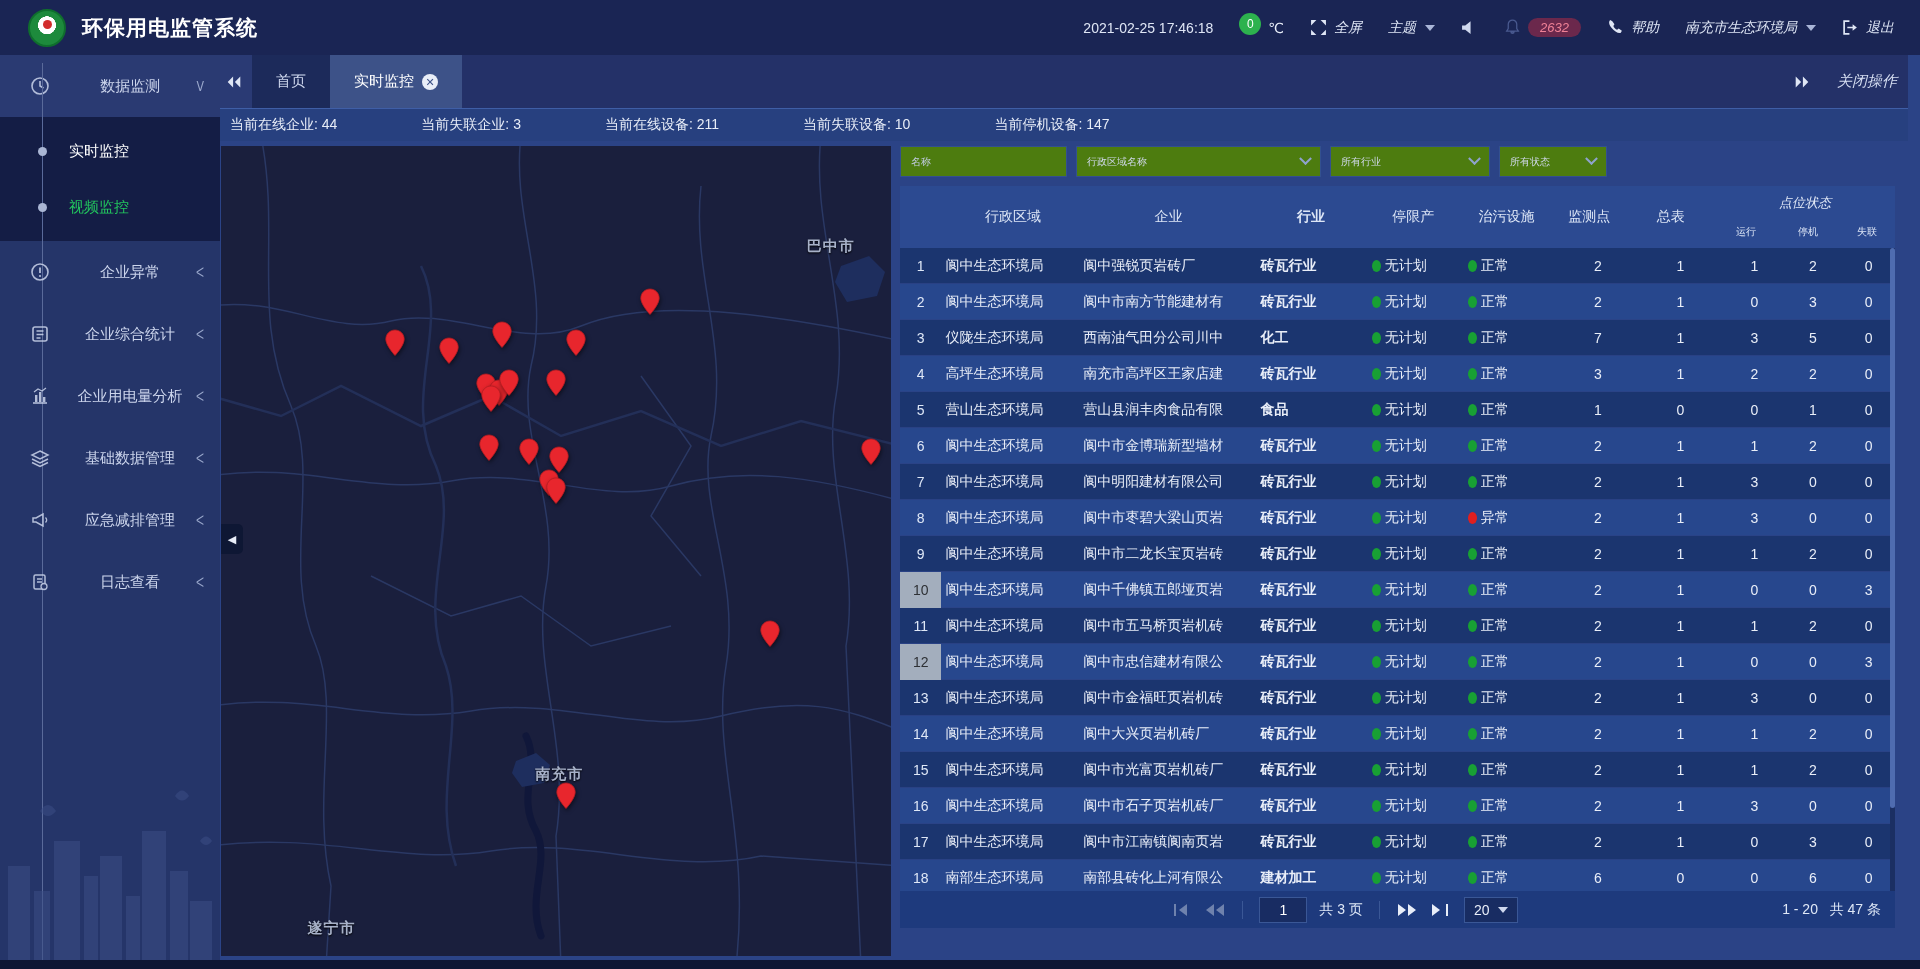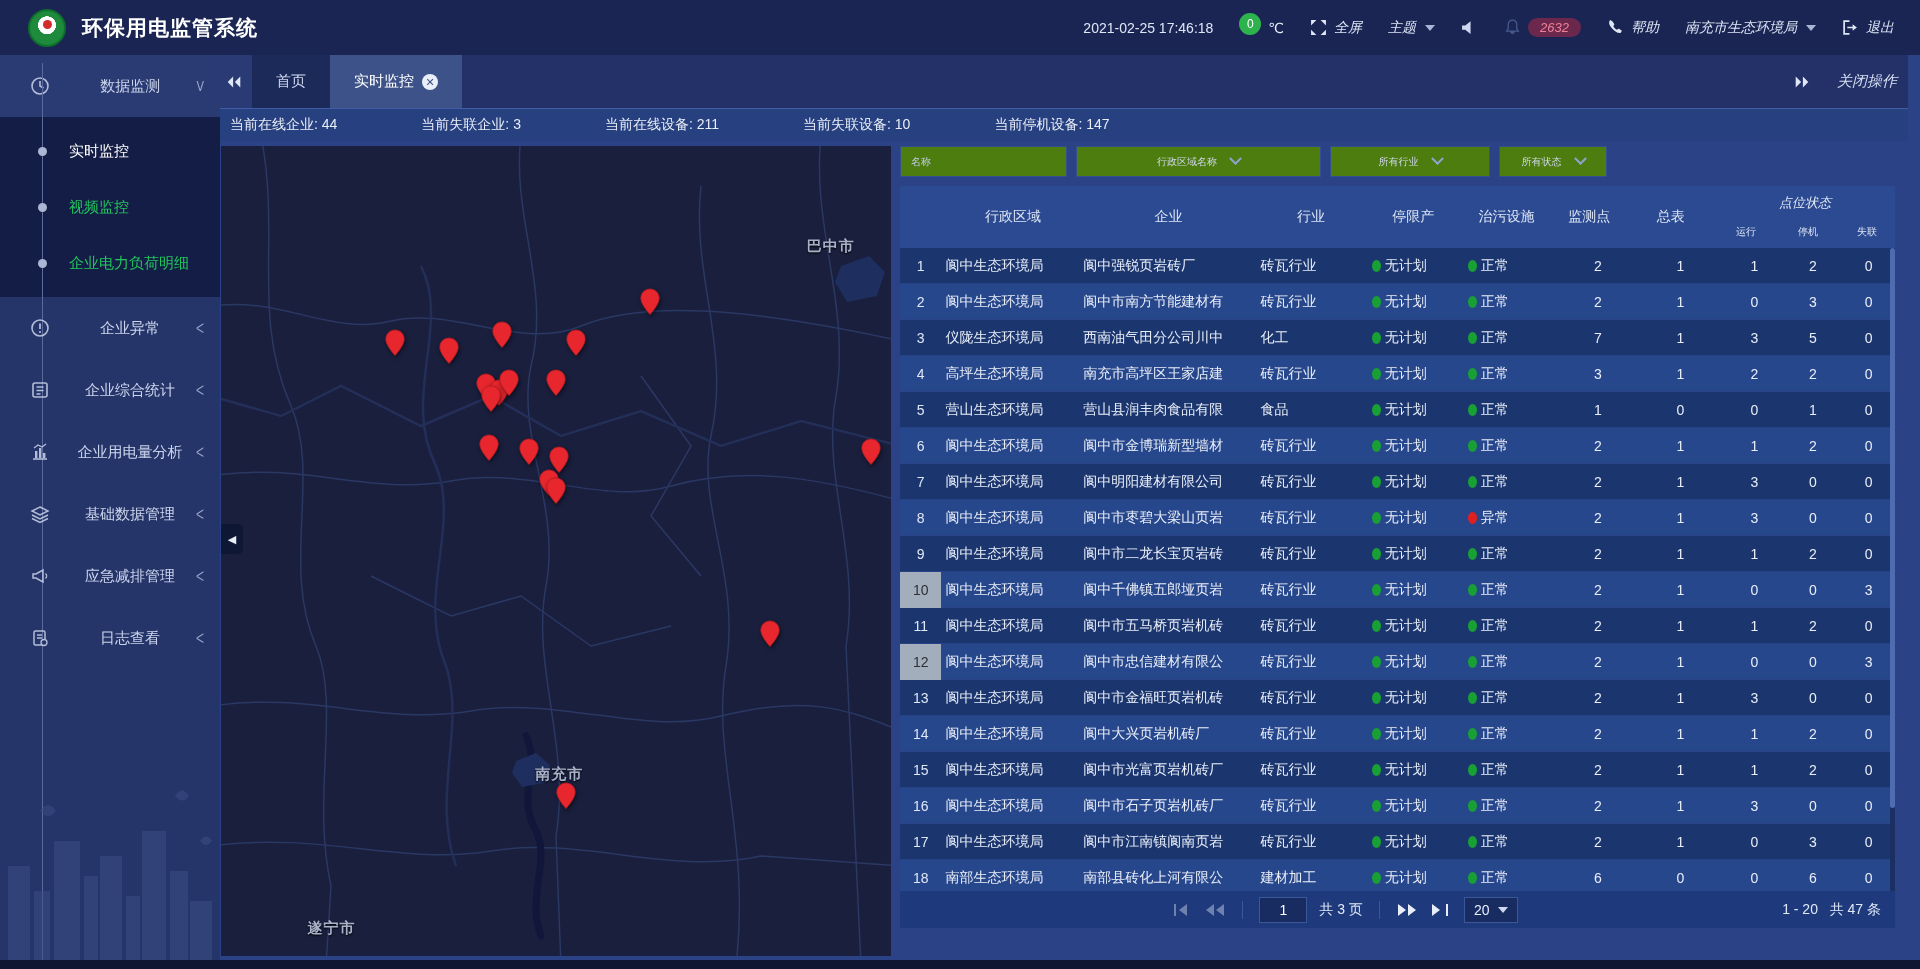--- a/index.html
+++ b/index.html
@@ -84,36 +84,36 @@
     background:#0e1734; border-radius:0 5px 5px 0; display:flex; align-items:center;
     justify-content:center; cursor:pointer; color:#e8edf8; font-size:11px; }
 
   
   .right-panel { position:absolute; left:692px; top:91px; width:995px; height:782px; }
   .filters { display:flex; gap:9px; height:40px; align-items:flex-start; }
   .f-input, .f-select { height:31px; background:#4d7c0f; border:1px solid #33508f;
     color:#cfd8ea; font-size:10px; padding:0 10px; display:flex; align-items:center; }
   input.f-input { width:167px; outline:none; font-family:inherit; }
   input.f-input::placeholder { color:#c3cde4; opacity:1; }
-  .f-select { justify-content:center; cursor:pointer; }
+  .f-select { justify-content:space-between; cursor:pointer; }
   .f-select .chev { width:9px; height:9px; border-right:2px solid #8fa3cd; border-bottom:2px solid #8fa3cd;
     transform:rotate(45deg) translate(-2px,-2px); margin-left:14px; flex:0 0 auto; }
   .f-select.w-region { width:245px; } .f-select.w-industry { width:160px; } .f-select.w-status { width:108px; }
 
   .grid-header { height:62px; background:#2c4a91; display:flex; align-items:center;
     color:#dde6f6; font-size:14px; }
   .grid-header .hc { text-align:center; }
   .points-group { display:flex; flex-direction:column; justify-content:space-between; height:62px;
     padding:8px 0 9px 0; }
   .points-group .pg-title { font-style:italic; font-size:13px; text-align:center; color:#e4ebf8; }
   .points-group .pg-cols { display:flex; }
   .points-group .pg-cols .hc { font-size:10px; }
 
   .c-num{width:44px;} .c-region{width:150px; padding-left:4px;} .c-company{width:188px;}
-  .c-industry{width:118px;} .c-plan{width:102px;} .c-facility{width:98px;}
+  .c-industry{width:118px;font-weight:bold;} .c-plan{width:102px;} .c-facility{width:98px;}
   .c-points{width:80px;} .c-meters{width:95px;}
   .c-run{width:62px;} .c-stop{width:62px;} .c-lost{width:56px;}
 
   .rows-wrap { position:relative; height:643px; overflow:hidden; }
   .tr { height:36px; display:flex; align-items:center; color:#e9eef8; font-size:14px;
     border-bottom:1px solid rgba(43,67,134,.9); cursor:pointer; }
   .tr.odd { background:#1b356f; } .tr.even { background:#27478d; }
   .td { white-space:nowrap; overflow:hidden; }
   .td.center { text-align:center; }
   .td.c-num { text-align:center; color:#dfe8f7; height:36px; line-height:36px; }
@@ -216,24 +216,20 @@
       </div>
       <div class="submenu">
         <div class="submenu-rail"></div>
         <div class="submenu-item active">
           <span class="dot"></span>
           <span>实时监控</span>
         </div>
         <div class="submenu-item">
           <span class="dot"></span>
           <span>视频监控</span>
-        </div>
-        <div class="submenu-item">
-          <span class="dot"></span>
-          <span>企业电力负荷明细</span>
         </div>
       </div>
       <div class="menu-item">
         <span class="mi-icon">
           <svg viewBox="0 0 20 20">
             <circle cx="10" cy="10" r="8" fill="none" stroke="#ccd5ec" stroke-width="1.6"></circle>
             <path d="M10 5.5v5.5" stroke="#ccd5ec" stroke-width="1.8"></path>
             <circle cx="10" cy="14" r="1.1" fill="#ccd5ec"></circle>
           </svg>
         </span>

